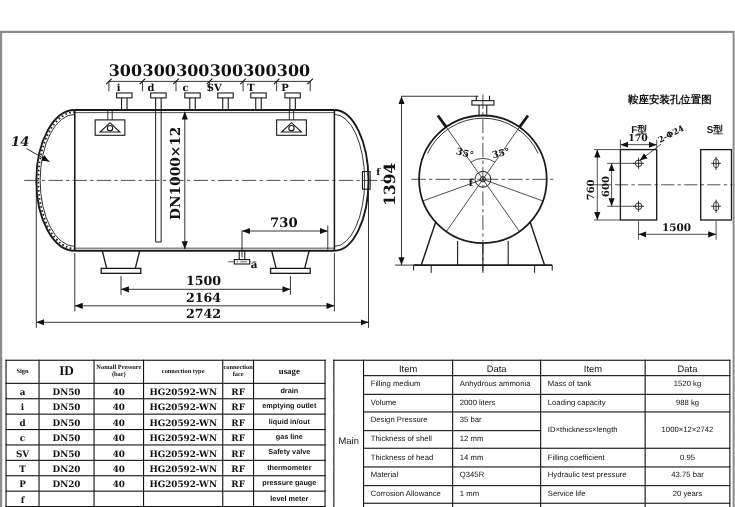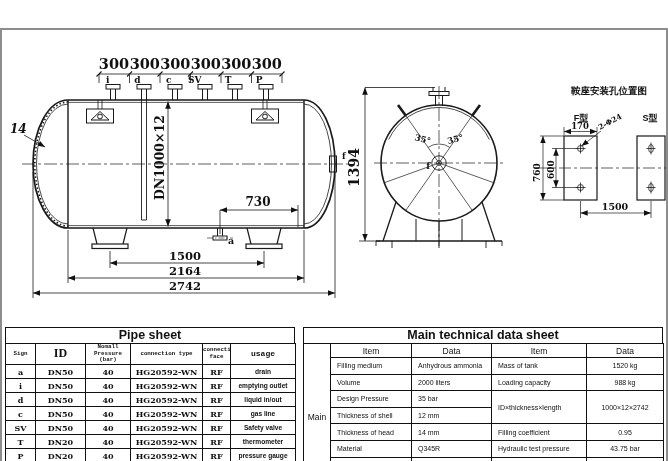--- a/index.html
+++ b/index.html
@@ -10,21 +10,21 @@
   .lbltxt{font-family:"DejaVu Serif",serif;font-weight:bold;}
   .cjk{font-family:"Liberation Sans",sans-serif;font-weight:bold;}
 
   .tbl-wrap{position:absolute;background:#fff;}
   .tbl-title{border:1.6px solid #111;border-bottom:none;text-align:center;
              font-weight:bold;font-size:12.5px;line-height:15px;height:15px;}
   table{border-collapse:collapse;table-layout:fixed;width:100%;}
   td{border:1px solid #111;overflow:hidden;white-space:nowrap;padding:0;}
   .pipe td{height:13px;text-align:center;font-family:"DejaVu Serif",serif;
            font-weight:600;font-size:8px;}
-  .pipe tr.hdr td{height:20px;font-family:Liberation Mono, monospace;
+  .pipe tr.hdr td{height:20px;font-family:Liberation Serif, serif;
                   font-weight:bold;font-size:5.8px;white-space:normal;line-height:1.15;}
   .pipe tr.hdr td.big{font-family:Liberation Serif, serif;font-size:12px;}
   .pipe tr.hdr td.us{font-size:8px;}
   .pipe td.usage{font-family:"Liberation Sans",sans-serif;font-weight:bold;font-size:6.6px;}
   .pipe table{border:1.6px solid #111;}
   .main table{border:1.6px solid #111;}
   .main td{height:15.6px;font-weight:normal;font-size:7px;text-align:left;padding-left:6px;}
   .main tr.hdr td{height:13px;text-align:center;padding-left:0;font-size:8.5px;}
   .main td.c{text-align:center;padding-left:0;}
   .main td.tank{text-align:center;padding-left:0;font-size:7.5px;}
@@ -260,21 +260,20 @@
     <text class="dimtxt" font-size="8.5" text-anchor="middle" x="578" y="98.5">170</text>
     <text class="dimtxt" font-size="7.5" transform="translate(598,100) rotate(-28)">2-Φ24</text>
     <text class="dimtxt" font-size="9" transform="translate(538,152) rotate(-90)">760</text>
     <text class="dimtxt" font-size="9" transform="translate(552,149) rotate(-90)">600</text>
     <text class="dimtxt" font-size="9.5" text-anchor="middle" x="613" y="180">1500</text>
   </g>
 </svg>
 
 
 <div class="tbl-wrap pipe" style="left:3px;top:297px;width:290px;">
-  <div class="tbl-title">Pipe sheet</div>
   <table>
     <colgroup>
           <col style="width:30px">
           <col style="width:50px">
           <col style="width:45px">
           <col style="width:72px">
           <col style="width:28px">
           <col style="width:65px">
         </colgroup>
     <tbody>
@@ -357,21 +356,20 @@
             <td></td>
             <td></td>
             <td class="usage"></td>
           </tr>
   </tbody>
       </table>
 </div>
 
 
 <div class="tbl-wrap main" style="left:301px;top:297px;width:360px;">
-  <div class="tbl-title">Main technical data sheet</div>
   <table>
     <colgroup>
           <col style="width:27px">
           <col style="width:81px">
           <col style="width:80px">
           <col style="width:95px">
           <col style="width:77px">
         </colgroup>
     <tbody>
           <tr class="hdr">

